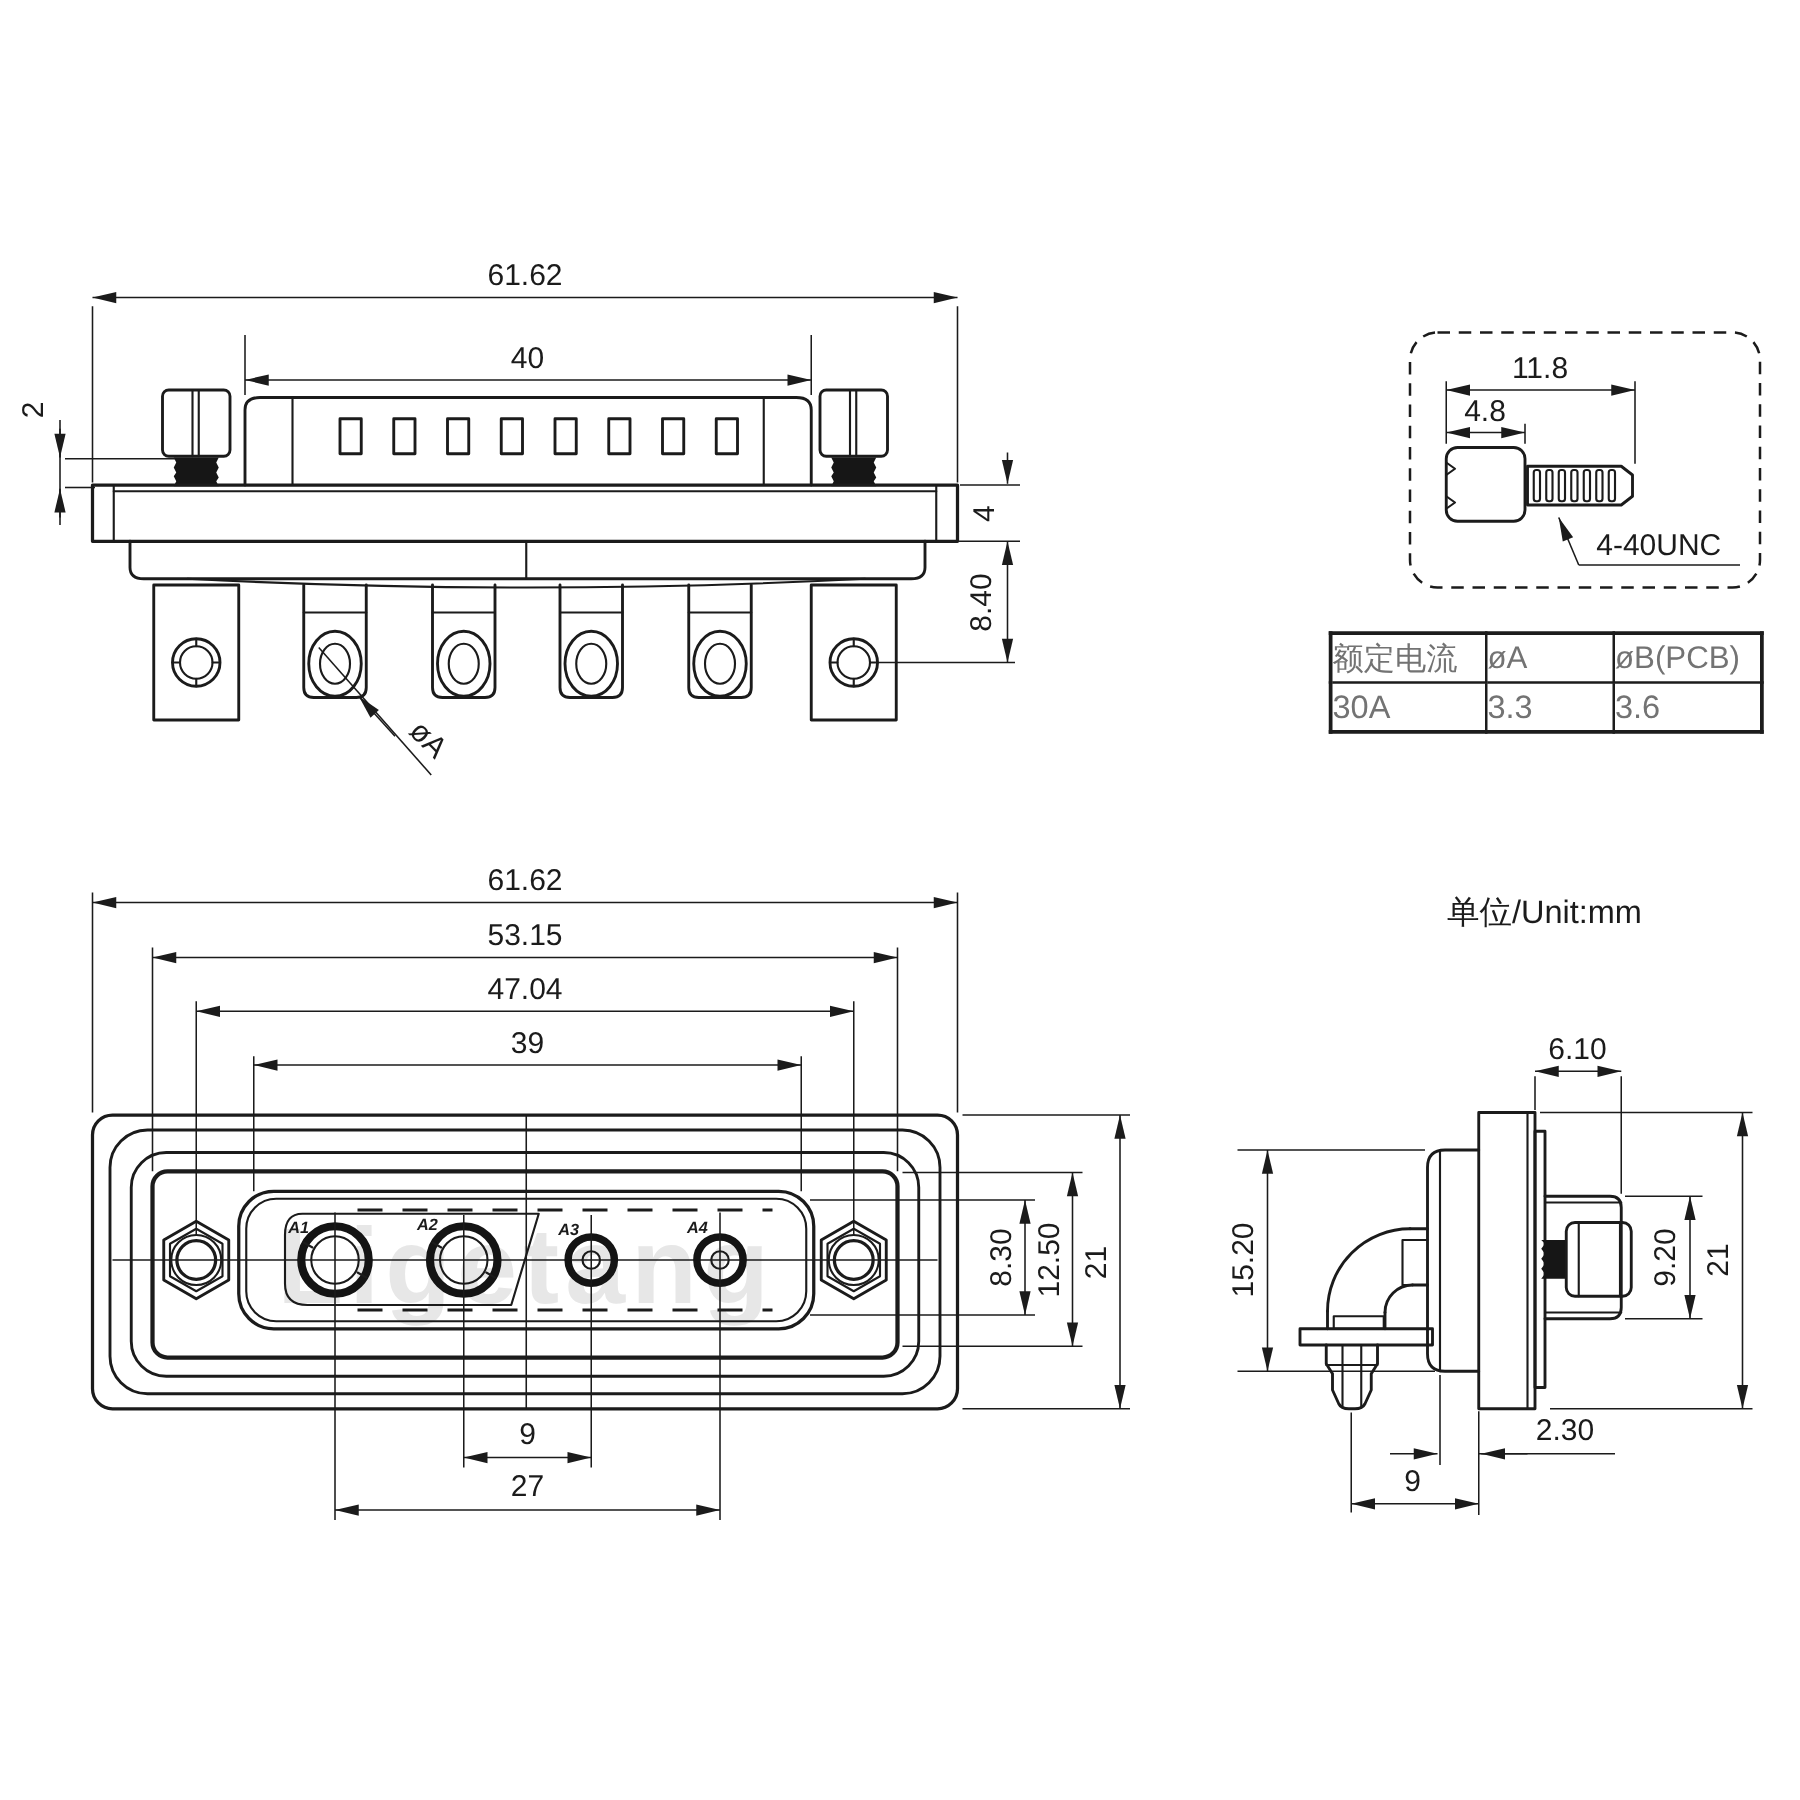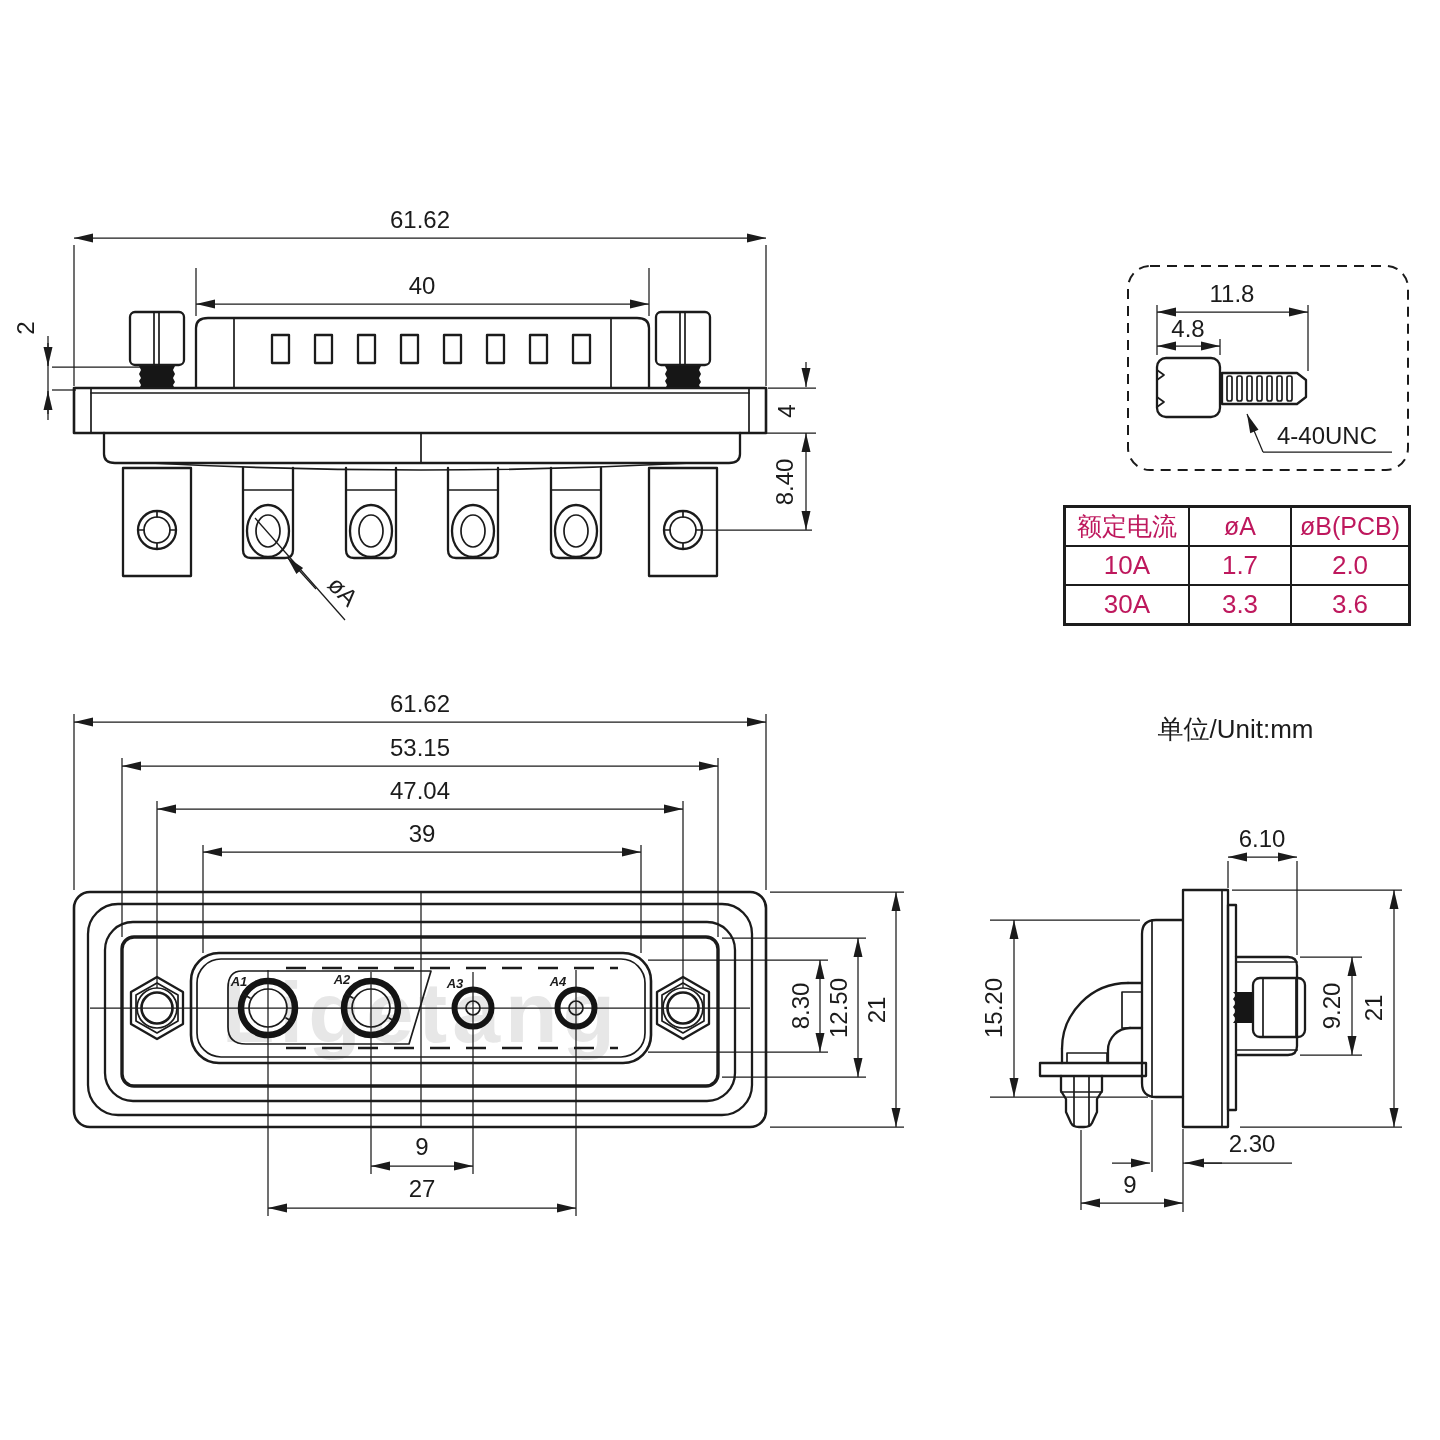--- a/index.html
+++ b/index.html
@@ -16,22 +16,22 @@
   .ring {fill:none;stroke:#141414;stroke-width:6.5;}
   .ring2{fill:none;stroke:#141414;stroke-width:6;}
   text{fill:#1b1b1b;font-family:"Liberation Sans",sans-serif;}
   .t  {font-size:24px;text-anchor:middle;}
   .tc {font-size:13px;font-weight:bold;font-style:italic;text-anchor:middle;}
   .wm {font-size:86px;font-weight:bold;letter-spacing:5px;fill:#e7e7e7;text-anchor:middle;}
   .dash {fill:none;stroke:#1b1b1b;stroke-width:2.4;stroke-dasharray:20 16;}
   .dbox {fill:none;stroke:#1b1b1b;stroke-width:2;stroke-dasharray:10 7;}
   
   .spec-table{position:absolute;left:1063px;top:505px;border-collapse:collapse;table-layout:fixed;}
-  .spec-table td{border:2px solid #1c1c1c;text-align:center;vertical-align:middle;
-                 font-size:26px;color:#be185d;height:37px;padding:0;}
+  .spec-table td{border:2px solid #1c1c1c;text-align:left;vertical-align:middle;
+                 font-size:26px;color:#737373;height:37px;padding:0;}
   .spec-table tr.hdr td{font-size:25px;}
   .spec-table{border:3px solid #1c1c1c;}
   .c0{width:122px;} .c1{width:100px;} .c2{width:116px;}
   .unit-note{position:absolute;left:1063px;top:712px;width:345px;text-align:center;
              font-size:26px;color:#1c1c1c;}
 </style>
 </head>
 <body>
 
 <div id="canvas">
@@ -379,25 +379,20 @@
 </svg>
 
 <table class="spec-table">
   <tbody>
         <tr class="hdr">
     <td class="c0">额定电流</td>
     <td class="c1">øA</td>
     <td class="c2">øB(PCB)</td>
   </tr>
   <tr>
-    <td>10A</td>
-    <td>1.7</td>
-    <td>2.0</td>
-  </tr>
-  <tr>
     <td>30A</td>
     <td>3.3</td>
     <td>3.6</td>
   </tr>
 </tbody>
     </table>
 <div class="unit-note">单位/Unit:mm</div>
 </div>
 
 </body></html>

